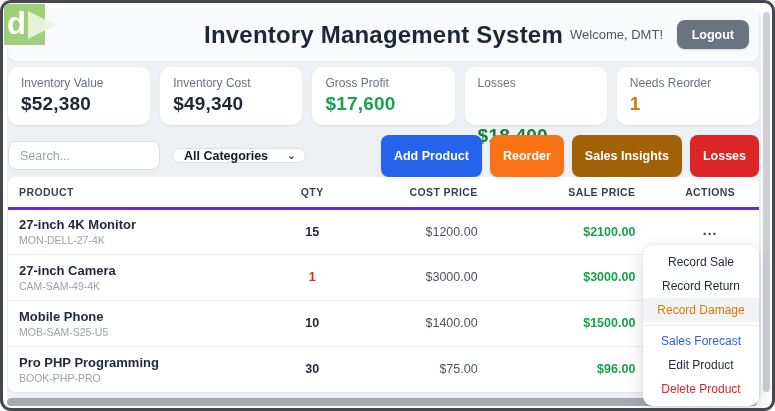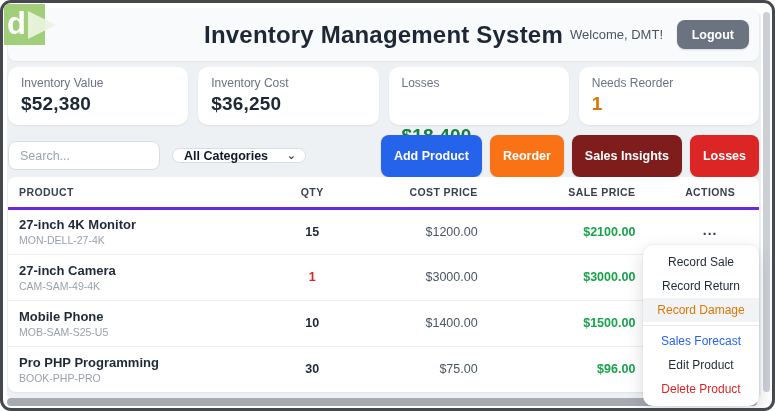--- a/index.html
+++ b/index.html
@@ -154,42 +154,46 @@
     <button class="logout-btn">Logout</button>
   </div>
 
   <div class="stats-row">
     <div class="stat-card">
       <div class="stat-label">Inventory Value</div>
       <div class="stat-value" style="color: rgb(30, 39, 54);">$52,380</div>
     </div>
     <div class="stat-card">
       <div class="stat-label">Inventory Cost</div>
-      <div class="stat-value" style="color: rgb(30, 39, 54);">$36,250</div>
+      <div class="stat-value" style="color: rgb(30, 39, 54);">$49,340</div>
+    </div>
+    <div class="stat-card">
+      <div class="stat-label">Gross Profit</div>
+      <div class="stat-value" style="color: rgb(22, 163, 74);">$17,600</div>
     </div>
     <div class="stat-card">
       <div class="stat-label">Losses</div>
       <div class="stat-value" style="color: #15803d; margin-top: 35px;">$18,400</div>
     </div>
     <div class="stat-card">
       <div class="stat-label">Needs Reorder</div>
       <div class="stat-value" style="color: rgb(217, 119, 6);">1</div>
     </div>
   </div>
 
   <div class="toolbar">
     <input class="search-input" type="text" placeholder="Search..." style="">
     <div class="category-select">
       <span>All Categories</span>
       <span class="chevron">⌄</span>
     </div>
     <div class="toolbar-spacer"></div>
     <button class="tb-btn" style="background: rgb(37, 99, 235);">Add Product</button>
     <button class="tb-btn" style="background: rgb(249, 115, 22);">Reorder</button>
-    <button class="tb-btn" style="background: #7f1d1d;">Sales Insights</button>
+    <button class="tb-btn" style="background: #a16207;">Sales Insights</button>
     <button class="tb-btn" style="background: rgb(220, 38, 38);">Losses</button>
   </div>
 
   <div class="table-card">
     <table>
       <colgroup>
         <col style="width:36%">
           <col style="width:9%">
           <col style="width:21%">
           <col style="width:21%">

